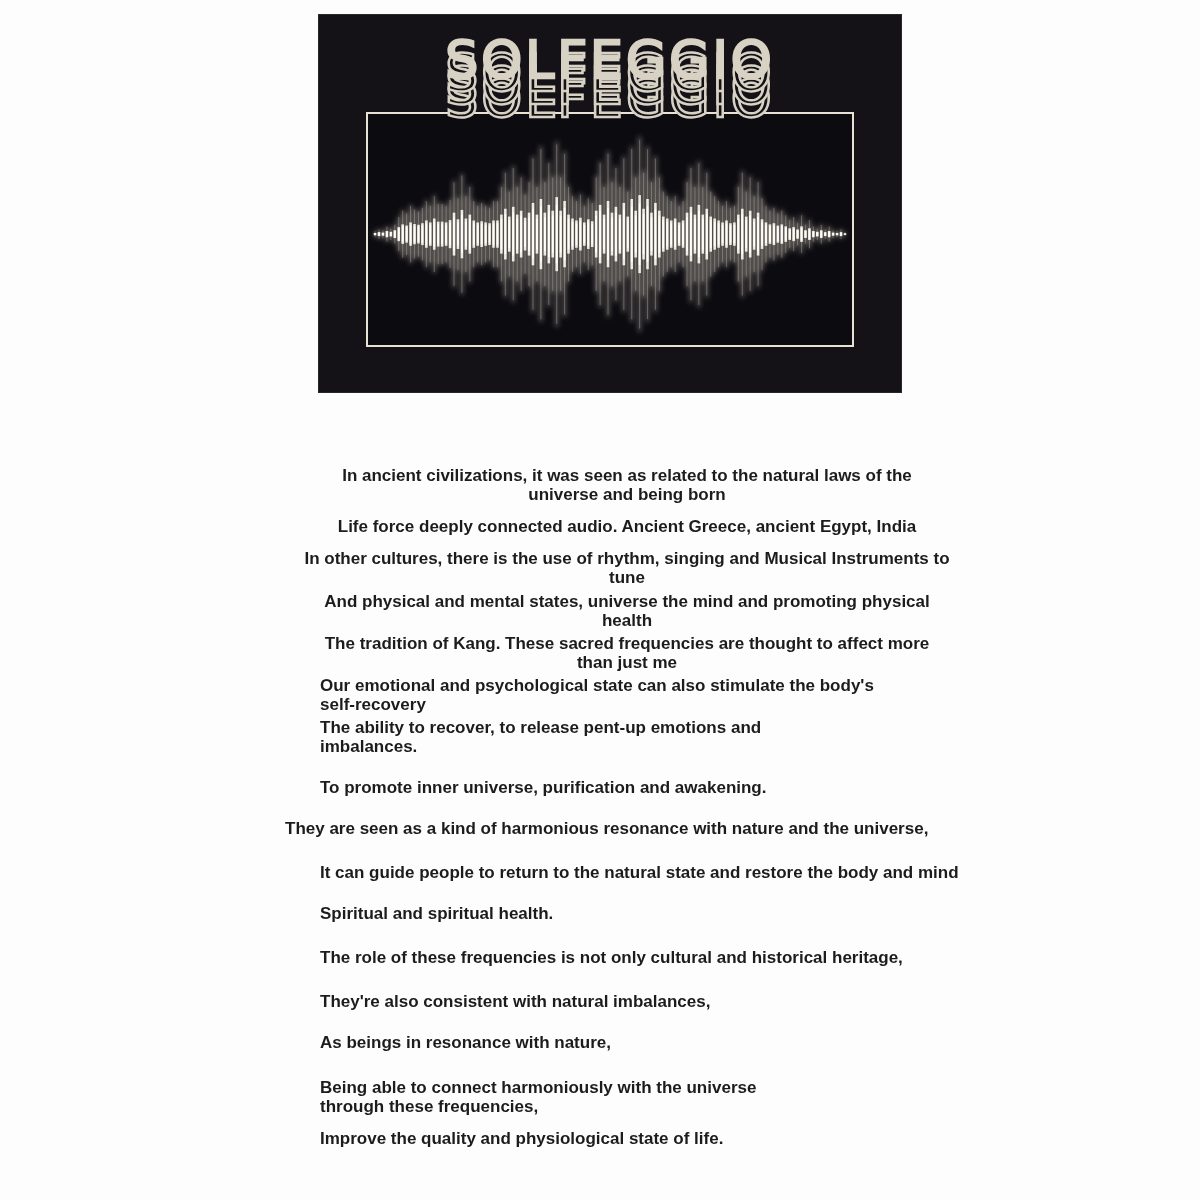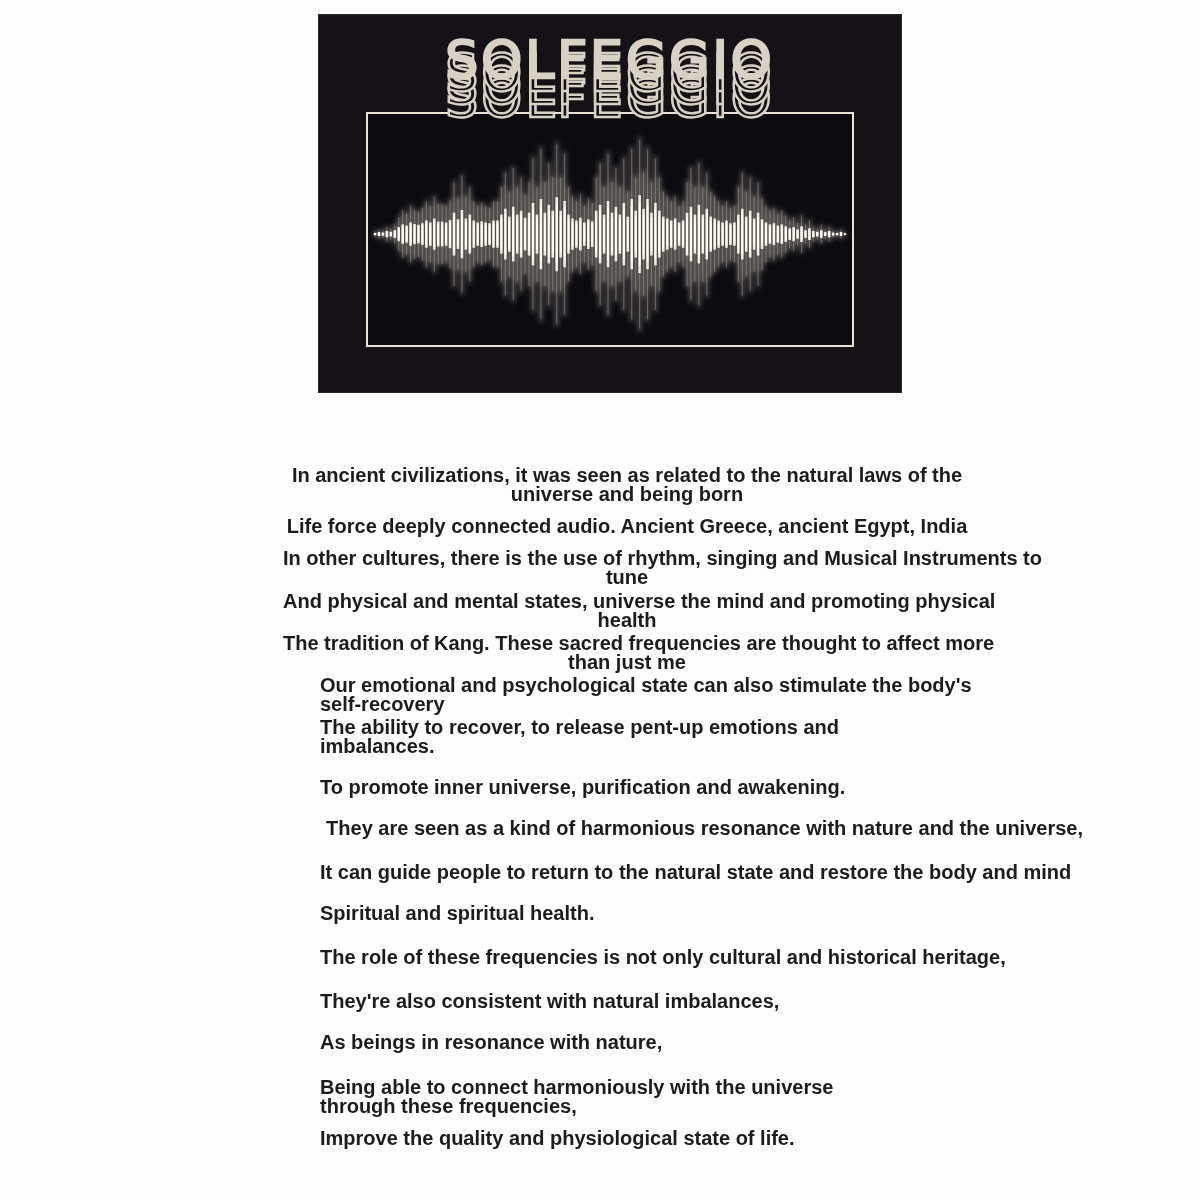--- a/index.html
+++ b/index.html
@@ -26,26 +26,26 @@
   .t.e2{top:26px;z-index:2;color:#141217;}
   .t.e3{top:39px;z-index:1;color:#141217;}
   .frame{
     position:absolute;left:48px;top:98px;width:484px;height:231px;
     border:2px solid #e8e2d4;background:#0c0b10;overflow:hidden;
   }
   .frame svg{display:block;width:100%;height:100%;}
   
   .article{
     position:absolute;left:283px;top:466px;width:800px;
-    color:#1c1c1e;font-weight:bold;font-size:20px;line-height:19px;
+    color:#1c1c1e;font-weight:bold;font-size:17px;line-height:19px;
   }
   .para{margin:0;white-space:pre;}
   .center{text-align:center;width:688px;}
   .left{padding-left:37px;}
-  .flush{padding-left:2px;text-align:right;}
+  .flush{padding-left:2px;}
   .g4{margin-top:4px;}  .g5{margin-top:5px;}
   .g12{margin-top:12px;}.g13{margin-top:13px;}
   .g14{margin-top:26px;}.g22{margin-top:22px;}
   .g25{margin-top:25px;}
 </style>
 </head>
 <body>
 
 <div class="page">
 

